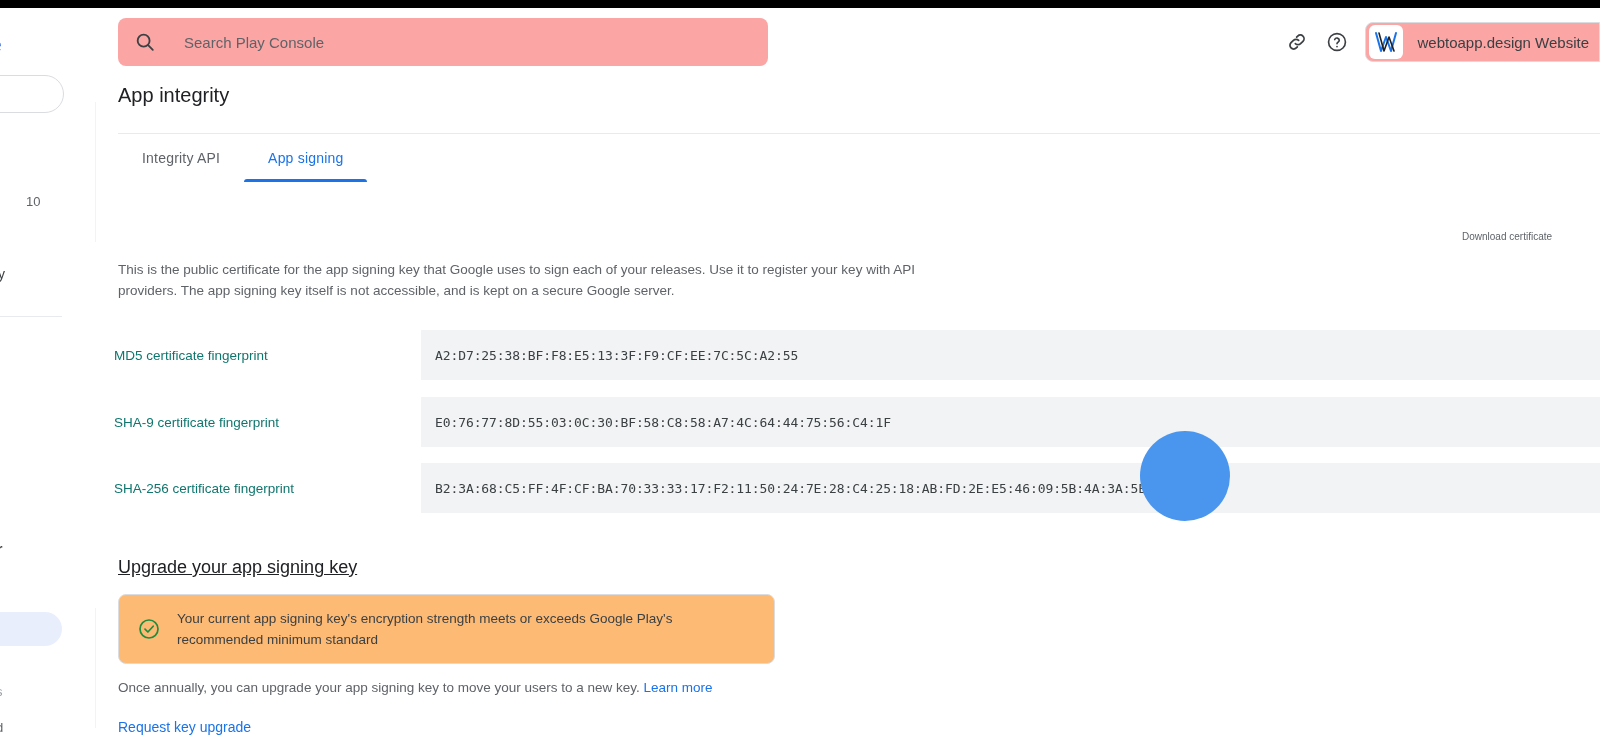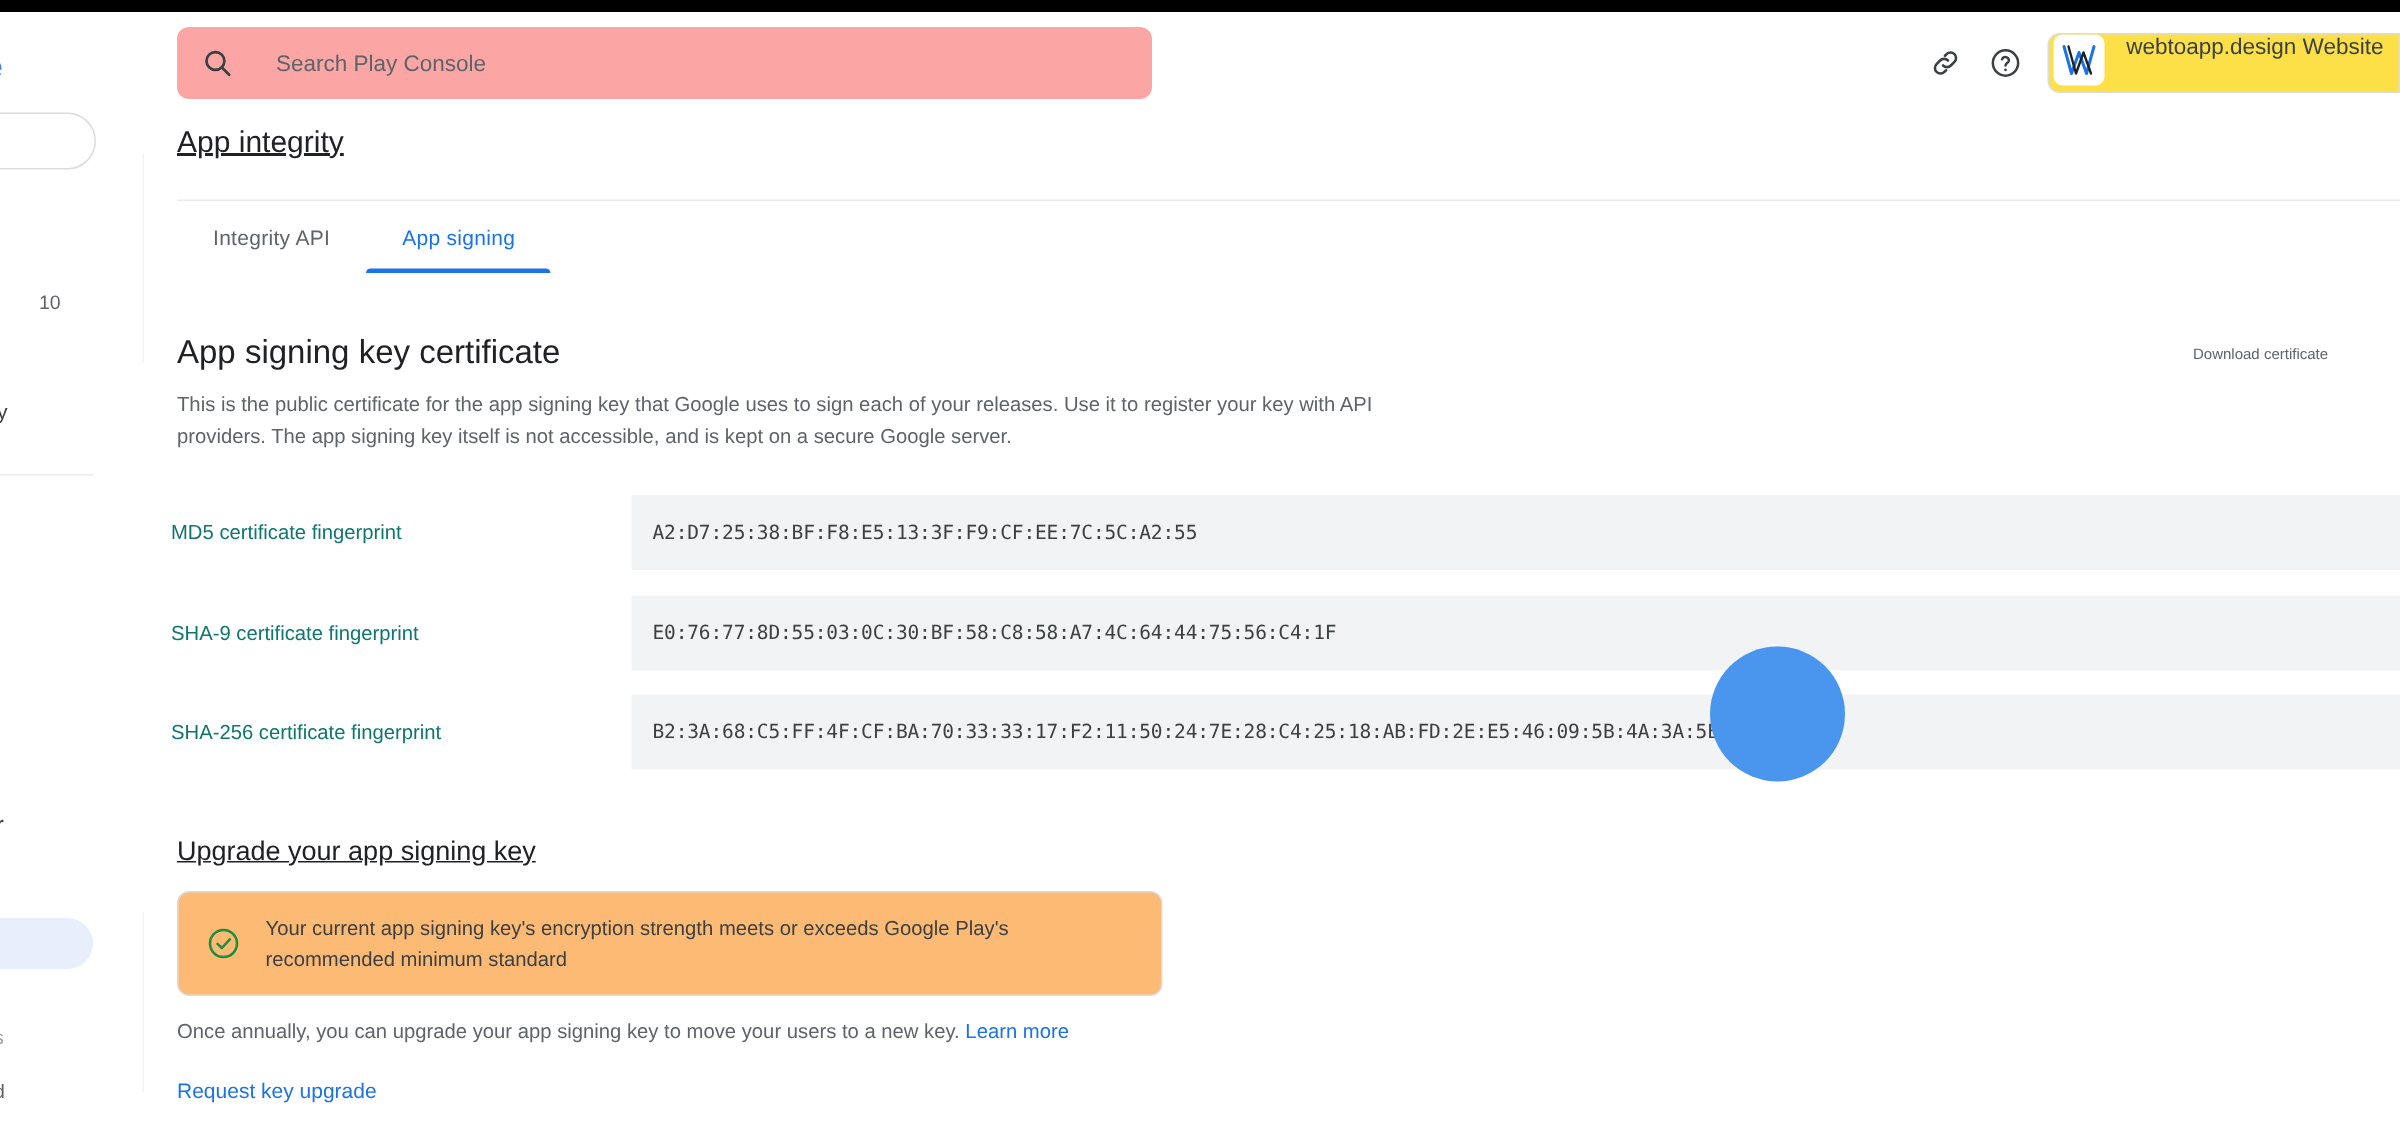--- a/index.html
+++ b/index.html
@@ -149,27 +149,27 @@
   .icon-btn {
     width: 40px; height: 40px;
     display: flex; align-items: center; justify-content: center;
     color: #3c4043;
     border-radius: 50%;
     cursor: pointer;
   }
   .icon-btn svg { width: 22px; height: 22px; }
   .app-chip {
     display: flex;
-    align-items: flex-start;
+    align-items: center;
     height: 40px;
     margin-left: 8px;
     border: 1px solid #dadce0;
     border-radius: 8px 0 0 8px;
     padding: 0 0 0 3px;
-    background: #fde047;
+    background: #fca5a5;
     cursor: pointer;
     overflow: hidden;
   }
   .app-logo {
     width: 34px; height: 34px;
     border-radius: 6px;
     background: #fff;
     display: flex; align-items: center; justify-content: center;
     flex: 0 0 34px;
   }
@@ -181,21 +181,20 @@
     white-space: nowrap;
   }
 
   
   .page-title {
     position: absolute;
     top: 84px; left: 118px;
     font-size: 20px;
     color: #202124;
     font-weight: normal;
-    text-decoration: underline;
   }
   .tabs-rule {
     position: absolute;
     top: 133px; left: 118px;
     width: 1482px;
     height: 1px;
     background: #e8eaed;
   }
   .tabs {
     position: absolute;
@@ -402,21 +401,20 @@
     </div>
   </div>
 
   <div class="page-title">App integrity</div>
   <div class="tabs-rule"></div>
   <div class="tabs">
     <div class="tab">Integrity API</div>
     <div class="tab active">App signing</div>
   </div>
 
-  <div class="section-title">App signing key certificate</div>
   <div class="download-link">Download certificate</div>
   <div class="section-desc">This is the public certificate for the app signing key that Google uses to sign each of your releases. Use it to register your key with API providers. The app signing key itself is not accessible, and is kept on a secure Google server.</div>
 
   <div class="fp-row" style="top:330px">
     <div class="fp-label">MD5 certificate fingerprint</div>
     <div class="fp-value-box">
       <span class="fp-value">A2:D7:25:38:BF:F8:E5:13:3F:F9:CF:EE:7C:5C:A2:55</span>
     </div>
   </div>
 

